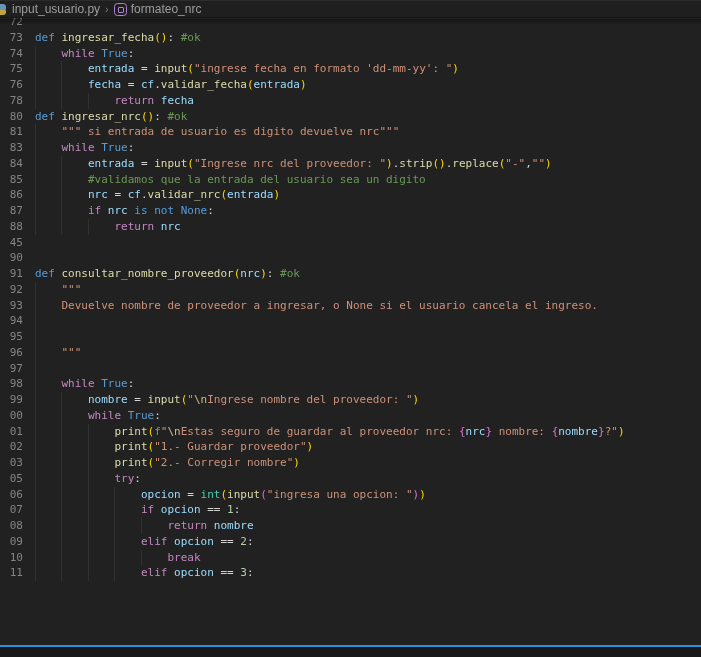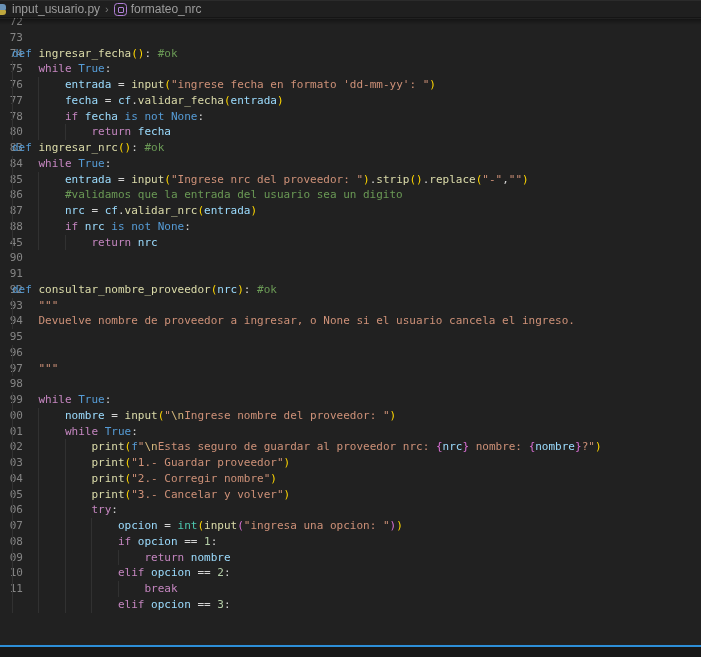--- a/index.html
+++ b/index.html
@@ -19,21 +19,21 @@
          background:#bfa73e;border-radius:1px 1px 3px 3px;}
   .bcfile{cursor:pointer;}
   .bcsep{margin:0 5px;color:#7a7a7a;font-size:11px;}
   .symicon{width:13px;height:13px;border:1.4px solid #b180d7;border-radius:3.5px;
          box-sizing:border-box;margin-right:4px;position:relative;flex:none;}
   .symicon::before{content:"";position:absolute;left:3px;top:3px;width:4px;height:4px;
          border:1.2px solid #b180d7;border-radius:1px;}
   
   .editor{position:absolute;top:18px;left:0;right:0;height:627px;overflow:hidden;}
   .lines{margin-top:-4px;}
-  .line{display:flex;height:15.75px;line-height:15.75px;font-size:11px;white-space:pre;flex-direction:column;}
+  .line{display:flex;height:15.75px;line-height:15.75px;font-size:11px;white-space:pre;}
   .num{width:23px;text-align:right;color:#858585;flex:none;}
   .codeln{position:relative;margin-left:12px;flex:1;color:#d4d4d4;}
   .guide{position:absolute;top:0;bottom:0;width:1px;background:#313131;}
   .tk-k{color:#C586C0}.tk-d{color:#569CD6}.tk-f{color:#DCDCAA}.tk-t{color:#4EC9B0}
   .tk-v{color:#9CDCFE}.tk-o{color:#D4D4D4}.tk-s{color:#CE9178}.tk-e{color:#D7BA7D}
   .tk-n{color:#B5CEA8}.tk-c{color:#6A9955}.tk-b1{color:#FFD700}.tk-b2{color:#DA70D6}
   
   .sash{position:absolute;left:0;right:0;top:645px;height:2px;background:#2d8fd8;z-index:6;cursor:ns-resize;}
   .bstrip{position:absolute;left:0;right:0;top:647px;height:10px;background:#181818;}
 </style>
@@ -51,23 +51,23 @@
     <span class="shadow"></span>
   </div>
 
   <div class="editor">
     <div class="lines" id="lines">
         <div class="line"><span class="num">72</span><span class="codeln"><span></span></span></div>
         <div class="line"><span class="num">73</span><span class="codeln"><span></span><span class="tk-d">def </span><span class="tk-f">ingresar_fecha</span><span class="tk-b1">()</span><span class="tk-o">: </span><span class="tk-c">#ok</span></span></div>
         <div class="line"><span class="num">74</span><span class="codeln"><i class="guide" style="left: 0ch;"></i><span>    </span><span class="tk-k">while </span><span class="tk-d">True</span><span class="tk-o">:</span></span></div>
         <div class="line"><span class="num">75</span><span class="codeln"><i class="guide" style="left: 0ch;"></i><i class="guide" style="left: 4ch;"></i><span>        </span><span class="tk-v">entrada</span><span class="tk-o"> = </span><span class="tk-f">input</span><span class="tk-b1">(</span><span class="tk-s">"ingrese fecha en formato 'dd-mm-yy': "</span><span class="tk-b1">)</span></span></div>
         <div class="line"><span class="num">76</span><span class="codeln"><i class="guide" style="left: 0ch;"></i><i class="guide" style="left: 4ch;"></i><span>        </span><span class="tk-v">fecha</span><span class="tk-o"> = </span><span class="tk-v">cf</span><span class="tk-o">.</span><span class="tk-f">validar_fecha</span><span class="tk-b1">(</span><span class="tk-v">entrada</span><span class="tk-b1">)</span></span></div>
-        <div class="line"><span class="num">77</span><span class="codeln"><i class="guide" style="left: 0ch;"></i><i class="guide" style="left: 4ch;"></i><span>        </span><span class="tk-k">if </span><span class="tk-v">fecha</span><span class="tk-d"> is not None</span><span class="tk-o">:</span></span></div>
         <div class="line"><span class="num">78</span><span class="codeln"><i class="guide" style="left: 0ch;"></i><i class="guide" style="left: 4ch;"></i><i class="guide" style="left: 8ch;"></i><span>            </span><span class="tk-k">return </span><span class="tk-v">fecha</span></span></div>
         <div class="line"><span class="num">80</span><span class="codeln"><span></span><span class="tk-d">def </span><span class="tk-f">ingresar_nrc</span><span class="tk-b1">()</span><span class="tk-o">: </span><span class="tk-c">#ok</span></span></div>
+        <div class="line"><span class="num">81</span><span class="codeln"><i class="guide" style="left: 0ch;"></i><span>    </span><span class="tk-s">""" si entrada de usuario es digito devuelve nrc"""</span></span></div>
         <div class="line"><span class="num">83</span><span class="codeln"><i class="guide" style="left: 0ch;"></i><span>    </span><span class="tk-k">while </span><span class="tk-d">True</span><span class="tk-o">:</span></span></div>
         <div class="line"><span class="num">84</span><span class="codeln"><i class="guide" style="left: 0ch;"></i><i class="guide" style="left: 4ch;"></i><span>        </span><span class="tk-v">entrada</span><span class="tk-o"> = </span><span class="tk-f">input</span><span class="tk-b1">(</span><span class="tk-s">"Ingrese nrc del proveedor: "</span><span class="tk-b1">)</span><span class="tk-o">.</span><span class="tk-f">strip</span><span class="tk-b1">()</span><span class="tk-o">.</span><span class="tk-f">replace</span><span class="tk-b1">(</span><span class="tk-s">"-"</span><span class="tk-o">,</span><span class="tk-s">""</span><span class="tk-b1">)</span></span></div>
         <div class="line"><span class="num">85</span><span class="codeln"><i class="guide" style="left: 0ch;"></i><i class="guide" style="left: 4ch;"></i><span>        </span><span class="tk-c">#validamos que la entrada del usuario sea un digito</span></span></div>
         <div class="line"><span class="num">86</span><span class="codeln"><i class="guide" style="left: 0ch;"></i><i class="guide" style="left: 4ch;"></i><span>        </span><span class="tk-v">nrc</span><span class="tk-o"> = </span><span class="tk-v">cf</span><span class="tk-o">.</span><span class="tk-f">validar_nrc</span><span class="tk-b1">(</span><span class="tk-v">entrada</span><span class="tk-b1">)</span></span></div>
         <div class="line"><span class="num">87</span><span class="codeln"><i class="guide" style="left: 0ch;"></i><i class="guide" style="left: 4ch;"></i><span>        </span><span class="tk-k">if </span><span class="tk-v">nrc</span><span class="tk-d"> is not None</span><span class="tk-o">:</span></span></div>
         <div class="line"><span class="num">88</span><span class="codeln"><i class="guide" style="left: 0ch;"></i><i class="guide" style="left: 4ch;"></i><i class="guide" style="left: 8ch;"></i><span>            </span><span class="tk-k">return </span><span class="tk-v">nrc</span></span></div>
         <div class="line"><span class="num">45</span><span class="codeln"><span></span></span></div>
         <div class="line"><span class="num">90</span><span class="codeln"><span></span></span></div>
         <div class="line"><span class="num">91</span><span class="codeln"><span></span><span class="tk-d">def </span><span class="tk-f">consultar_nombre_proveedor</span><span class="tk-b1">(</span><span class="tk-v">nrc</span><span class="tk-b1">)</span><span class="tk-o">: </span><span class="tk-c">#ok</span></span></div>
         <div class="line"><span class="num">92</span><span class="codeln"><i class="guide" style="left: 0ch;"></i><span>    </span><span class="tk-s">"""</span></span></div>
@@ -75,21 +75,20 @@
         <div class="line"><span class="num">94</span><span class="codeln"><i class="guide" style="left: 0ch;"></i><span></span></span></div>
         <div class="line"><span class="num">95</span><span class="codeln"><i class="guide" style="left: 0ch;"></i><span>    </span></span></div>
         <div class="line"><span class="num">96</span><span class="codeln"><i class="guide" style="left: 0ch;"></i><span>    </span><span class="tk-s">"""</span></span></div>
         <div class="line"><span class="num">97</span><span class="codeln"><i class="guide" style="left: 0ch;"></i><span></span></span></div>
         <div class="line"><span class="num">98</span><span class="codeln"><i class="guide" style="left: 0ch;"></i><span>    </span><span class="tk-k">while </span><span class="tk-d">True</span><span class="tk-o">:</span></span></div>
         <div class="line"><span class="num">99</span><span class="codeln"><i class="guide" style="left: 0ch;"></i><i class="guide" style="left: 4ch;"></i><span>        </span><span class="tk-v">nombre</span><span class="tk-o"> = </span><span class="tk-f">input</span><span class="tk-b1">(</span><span class="tk-s">"</span><span class="tk-e">\n</span><span class="tk-s">Ingrese nombre del proveedor: "</span><span class="tk-b1">)</span></span></div>
         <div class="line"><span class="num">00</span><span class="codeln"><i class="guide" style="left: 0ch;"></i><i class="guide" style="left: 4ch;"></i><span>        </span><span class="tk-k">while </span><span class="tk-d">True</span><span class="tk-o">:</span></span></div>
         <div class="line"><span class="num">01</span><span class="codeln"><i class="guide" style="left: 0ch;"></i><i class="guide" style="left: 4ch;"></i><i class="guide" style="left: 8ch;"></i><span>            </span><span class="tk-f">print</span><span class="tk-b1">(</span><span class="tk-d">f</span><span class="tk-s">"</span><span class="tk-e">\n</span><span class="tk-s">Estas seguro de guardar al proveedor nrc: </span><span class="tk-b2">{</span><span class="tk-v">nrc</span><span class="tk-b2">}</span><span class="tk-s"> nombre: </span><span class="tk-b2">{</span><span class="tk-v">nombre</span><span class="tk-b2">}</span><span class="tk-s">?"</span><span class="tk-b1">)</span></span></div>
         <div class="line"><span class="num">02</span><span class="codeln"><i class="guide" style="left: 0ch;"></i><i class="guide" style="left: 4ch;"></i><i class="guide" style="left: 8ch;"></i><span>            </span><span class="tk-f">print</span><span class="tk-b1">(</span><span class="tk-s">"1.- Guardar proveedor"</span><span class="tk-b1">)</span></span></div>
         <div class="line"><span class="num">03</span><span class="codeln"><i class="guide" style="left: 0ch;"></i><i class="guide" style="left: 4ch;"></i><i class="guide" style="left: 8ch;"></i><span>            </span><span class="tk-f">print</span><span class="tk-b1">(</span><span class="tk-s">"2.- Corregir nombre"</span><span class="tk-b1">)</span></span></div>
-        <div class="line"><span class="num">04</span><span class="codeln"><i class="guide" style="left: 0ch;"></i><i class="guide" style="left: 4ch;"></i><i class="guide" style="left: 8ch;"></i><span>            </span><span class="tk-f">print</span><span class="tk-b1">(</span><span class="tk-s">"3.- Cancelar y volver"</span><span class="tk-b1">)</span></span></div>
         <div class="line"><span class="num">05</span><span class="codeln"><i class="guide" style="left: 0ch;"></i><i class="guide" style="left: 4ch;"></i><i class="guide" style="left: 8ch;"></i><span>            </span><span class="tk-k">try</span><span class="tk-o">:</span></span></div>
         <div class="line"><span class="num">06</span><span class="codeln"><i class="guide" style="left: 0ch;"></i><i class="guide" style="left: 4ch;"></i><i class="guide" style="left: 8ch;"></i><i class="guide" style="left: 12ch;"></i><span>                </span><span class="tk-v">opcion</span><span class="tk-o"> = </span><span class="tk-t">int</span><span class="tk-b1">(</span><span class="tk-f">input</span><span class="tk-b2">(</span><span class="tk-s">"ingresa una opcion: "</span><span class="tk-b2">)</span><span class="tk-b1">)</span></span></div>
         <div class="line"><span class="num">07</span><span class="codeln"><i class="guide" style="left: 0ch;"></i><i class="guide" style="left: 4ch;"></i><i class="guide" style="left: 8ch;"></i><i class="guide" style="left: 12ch;"></i><span>                </span><span class="tk-k">if </span><span class="tk-v">opcion</span><span class="tk-o"> == </span><span class="tk-n">1</span><span class="tk-o">:</span></span></div>
         <div class="line"><span class="num">08</span><span class="codeln"><i class="guide" style="left: 0ch;"></i><i class="guide" style="left: 4ch;"></i><i class="guide" style="left: 8ch;"></i><i class="guide" style="left: 12ch;"></i><i class="guide" style="left: 16ch;"></i><span>                    </span><span class="tk-k">return </span><span class="tk-v">nombre</span></span></div>
         <div class="line"><span class="num">09</span><span class="codeln"><i class="guide" style="left: 0ch;"></i><i class="guide" style="left: 4ch;"></i><i class="guide" style="left: 8ch;"></i><i class="guide" style="left: 12ch;"></i><span>                </span><span class="tk-k">elif </span><span class="tk-v">opcion</span><span class="tk-o"> == </span><span class="tk-n">2</span><span class="tk-o">:</span></span></div>
         <div class="line"><span class="num">10</span><span class="codeln"><i class="guide" style="left: 0ch;"></i><i class="guide" style="left: 4ch;"></i><i class="guide" style="left: 8ch;"></i><i class="guide" style="left: 12ch;"></i><i class="guide" style="left: 16ch;"></i><span>                    </span><span class="tk-k">break</span></span></div>
         <div class="line"><span class="num">11</span><span class="codeln"><i class="guide" style="left: 0ch;"></i><i class="guide" style="left: 4ch;"></i><i class="guide" style="left: 8ch;"></i><i class="guide" style="left: 12ch;"></i><span>                </span><span class="tk-k">elif </span><span class="tk-v">opcion</span><span class="tk-o"> == </span><span class="tk-n">3</span><span class="tk-o">:</span></span></div>
       </div>
   </div>
 

